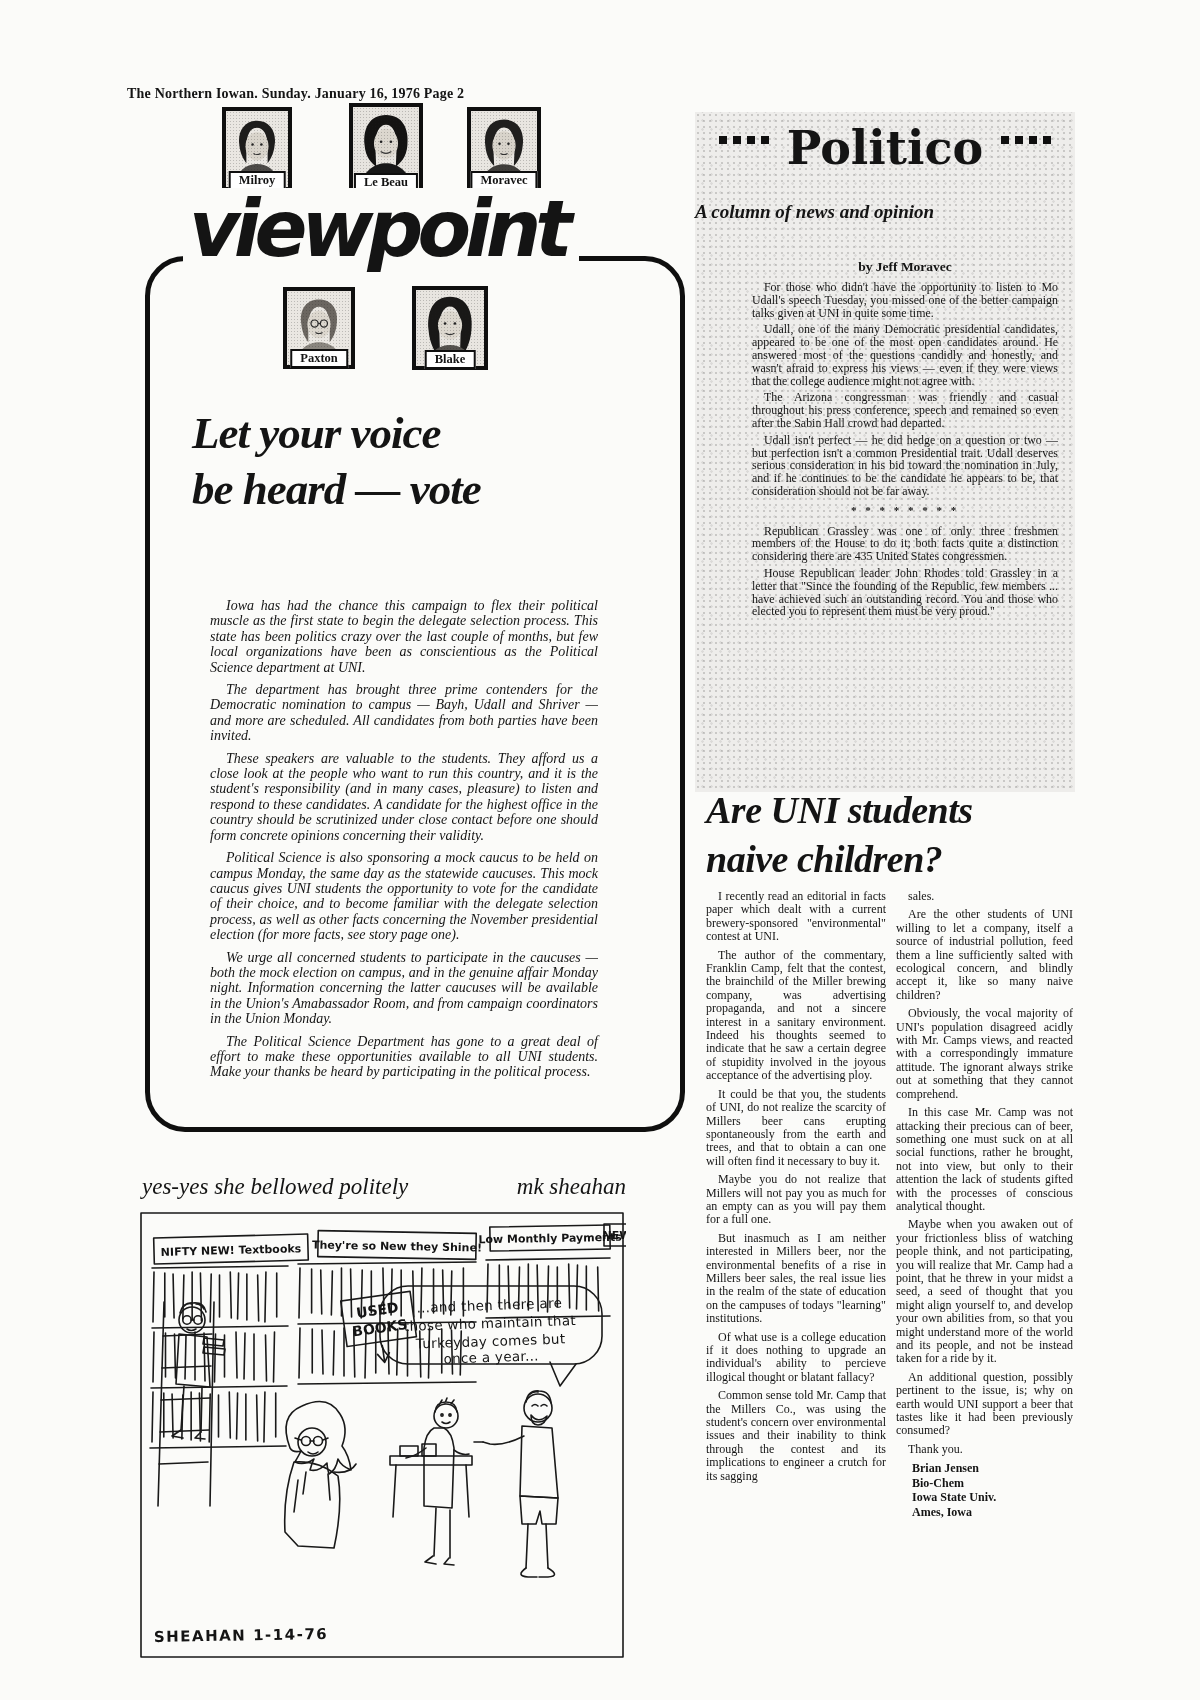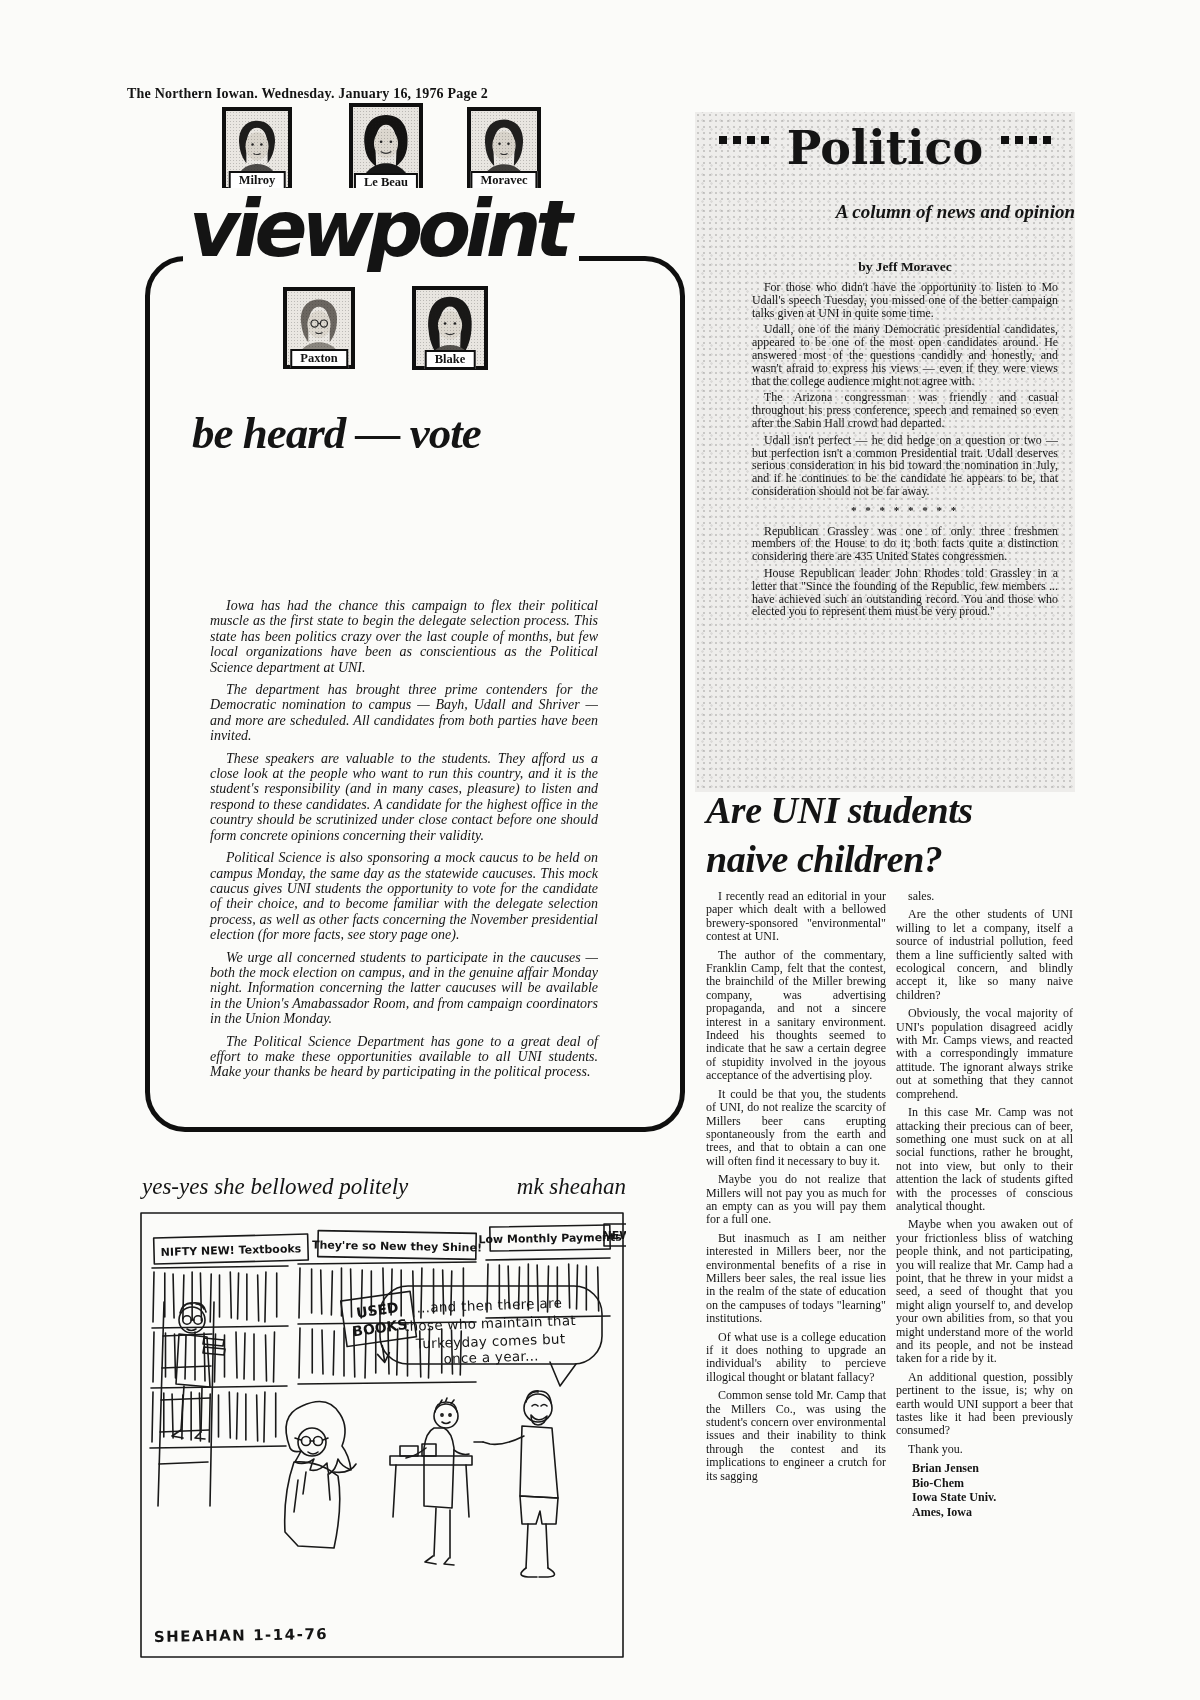--- a/index.html
+++ b/index.html
@@ -41,21 +41,21 @@
     background-color:#eeedeb;
     background-image:
       radial-gradient(circle, rgba(70,70,70,.22) 1px, transparent 1.3px),
       radial-gradient(circle, rgba(110,110,110,.15) 1px, transparent 1.5px);
     background-size:6px 6px, 9px 9px; background-position:0 0, 3px 4px; }
   .politico-titlerow { position:absolute; left:695px; top:122px; width:380px; z-index:2;
     display:flex; align-items:center; justify-content:center; gap:18px; }
   .politico-title { font-family:"DejaVu Serif", serif; font-weight:bold; font-size:46px; line-height:52px; }
   .dots { display:inline-flex; gap:6px; transform:translateY(-8px); }
   .dots i { width:8px; height:8px; background:#0f0f0f; display:inline-block; }
-  .politico-subtitle { position:absolute; left:695px; top:201px; width:380px; z-index:2; text-align:right;
+  .politico-subtitle { position:absolute; left:695px; top:201px; width:380px; z-index:2; text-align:left;
     font-weight:bold; font-style:italic; font-size:19px; }
   .politico-byline { position:absolute; left:752px; top:259px; width:306px; z-index:2; text-align:center;
     font-weight:bold; font-size:13.5px; }
   .politico-body { position:absolute; left:752px; top:281px; width:306px; z-index:2;
     font-size:11.9px; line-height:12.8px; text-align:justify; }
   .pol-para { text-indent:12px; margin-bottom:4px; }
   .pol-sep { text-align:center; font-weight:bold; letter-spacing:3px; font-size:11px; margin:6px 0 8px; }
 
   
   .letter-headline { position:absolute; left:706px; top:786px; z-index:2;
@@ -77,21 +77,21 @@
   .sign-text { font-weight:bold; font-size:11px; text-anchor:middle; }
   .bubble-text { font-size:13.5px; text-anchor:middle; letter-spacing:.3px; }
   .usedbooks-text { font-weight:bold; font-size:14px; text-anchor:middle; }
   .cartoon-sig { font-weight:bold; font-size:15px; letter-spacing:1.5px; }
 </style>
 </head>
 <body>
 
 <div class="page">
 
-  <div class="masthead">The Northern Iowan. Wednesday. January 16, 1976 Page 2</div>
+  <div class="masthead">The Northern Iowan. Sunday. January 16, 1976 Page 2</div>
 
   <div class="photo" style="left:222px;top:107px;width:70px;height:84px">
     <svg viewBox="0 0 70 84">
       <rect width="70" height="84" fill="#eae7e2"></rect>
       <path d="M35 10 C20 10 13 23 15 37 C16 48 20 54 23 58 L23 40 C23 25 28 18 35 18 C42 18 47 25 47 40 L47 58 C50 54 54 48 55 37 C57 23 50 10 35 10 Z" fill="#1d1c1b"></path>
       <ellipse cx="35" cy="39" rx="13" ry="16" fill="#d9d4cb"></ellipse>
       <circle cx="30" cy="37" r="1.4" fill="#222"></circle>
         <circle cx="40" cy="37" r="1.4" fill="#222"></circle>
       <path d="M31 47 q4 2.5 8 0" stroke="#333" stroke-width="1.2" fill="none"></path>
       <path d="M8 84 C13 66 23 59 35 59 C47 59 57 66 62 84 Z" fill="#4c4a47"></path>
@@ -149,20 +149,21 @@
       <ellipse cx="38" cy="39" rx="13.5" ry="16" fill="#ddd8cf"></ellipse>
       <circle cx="32.5" cy="37" r="1.5" fill="#222"></circle>
         <circle cx="43.5" cy="37" r="1.5" fill="#222"></circle>
       <path d="M33 48 q5 3 10 0" stroke="#333" stroke-width="1.3" fill="none"></path>
       <path d="M10 84 C15 68 26 61 38 61 C50 61 61 68 66 84 Z" fill="#55524e"></path>
     </svg>
     <span class="photo-label">Blake</span>
   </div>
 
   <div class="vp-headline">
+    <div>Let your voice</div>
     <div>be heard — vote</div>
   </div>
   <div class="vp-body">
       <p class="vp-para">Iowa has had the chance this campaign to flex their political muscle as the first state to begin the delegate selection process. This state has been politics crazy over the last couple of months, but few local organizations have been as conscientious as the Political Science department at UNI.</p>
       <p class="vp-para">The department has brought three prime contenders for the Democratic nomination to campus — Bayh, Udall and Shriver — and more are scheduled. All candidates from both parties have been invited.</p>
       <p class="vp-para">These speakers are valuable to the students. They afford us a close look at the people who want to run this country, and it is the student's responsibility (and in many cases, pleasure) to listen and respond to these candidates. A candidate for the highest office in the country should be scrutinized under close contact before one should form concrete opinions concerning their validity.</p>
       <p class="vp-para">Political Science is also sponsoring a mock caucus to be held on campus Monday, the same day as the statewide caucuses. This mock caucus gives UNI students the opportunity to vote for the candidate of their choice, and to become familiar with the delegate selection process, as well as other facts concerning the November presidential election (for more facts, see story page one).</p>
       <p class="vp-para">We urge all concerned students to participate in the caucuses — both the mock election on campus, and in the genuine affair Monday night. Information concerning the latter caucuses will be available in the Union's Amabassador Room, and from campaign coordinators in the Union Monday.</p>
       <p class="vp-para">The Political Science Department has gone to a great deal of effort to make these opportunities available to all UNI students. Make your thanks be heard by participating in the political process.</p>
     </div>
@@ -197,21 +198,21 @@
         <p class="pol-para">Republican Grassley was one of only three freshmen members of the House to do it; both facts quite a distinction considering there are 435 United States congressmen.</p>
         <p class="pol-para">House Republican leader John Rhodes told Grassley in a letter that "Since the founding of the Republic, few members ... have achieved such an outstanding record. You and those who elected you to represent them must be very proud."</p>
       </div>
   </div>
 
   <div class="letter-headline">
     <div>Are UNI students</div>
     <div>naive children?</div>
   </div>
   <div class="letter-col" style="left:706px;width:180px">
-      <p class="let-para">I recently read an editorial in your paper which dealt with a bellowed brewery-sponsored "environmental" contest at UNI.</p>
+      <p class="let-para">I recently read an editorial in facts paper which dealt with a current brewery-sponsored "environmental" contest at UNI.</p>
       <p class="let-para">The author of the commentary, Franklin Camp, felt that the contest, the brainchild of the Miller brewing company, was advertising propaganda, and not a sincere interest in a sanitary environment. Indeed his thoughts seemed to indicate that he saw a certain degree of stupidity involved in the joyous acceptance of the advertising ploy.</p>
       <p class="let-para">It could be that you, the students of UNI, do not realize the scarcity of Millers beer cans erupting spontaneously from the earth and trees, and that to obtain a can one will often find it necessary to buy it.</p>
       <p class="let-para">Maybe you do not realize that Millers will not pay you as much for an empty can as you will pay them for a full one.</p>
       <p class="let-para">But inasmuch as I am neither interested in Millers beer, nor the environmental benefits of a rise in Millers beer sales, the real issue lies in the realm of the state of education on the campuses of todays "learning" institutions.</p>
       <p class="let-para">Of what use is a college education if it does nothing to upgrade an individual's ability to percieve illogical thought or blatant fallacy?</p>
       <p class="let-para">Common sense told Mr. Camp that the Millers Co., was using the student's concern over environmental issues and their inability to think through the contest and its implications to engineer a crutch for its sagging</p>
     </div>
   <div class="letter-col" style="left:896px;width:177px">
     <div>
         <p class="let-para">sales.</p>

